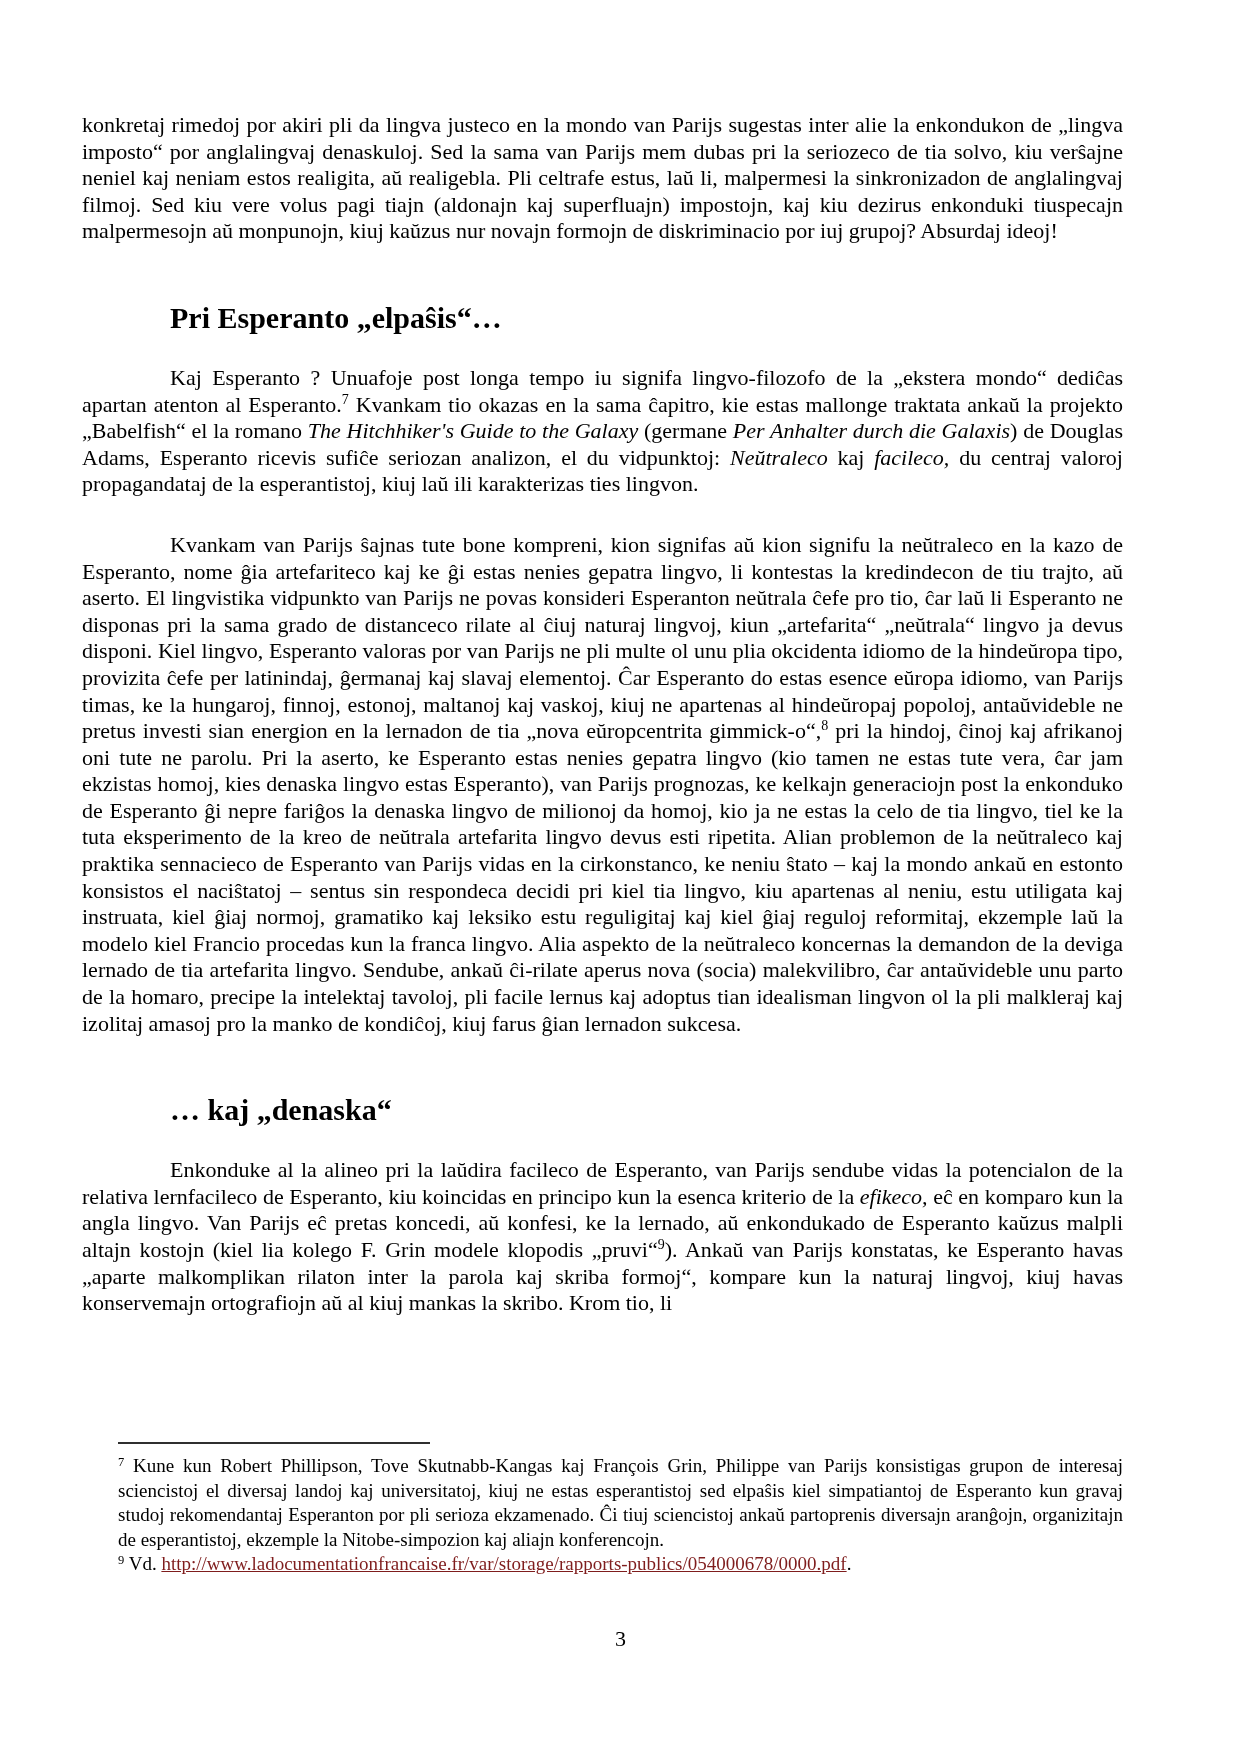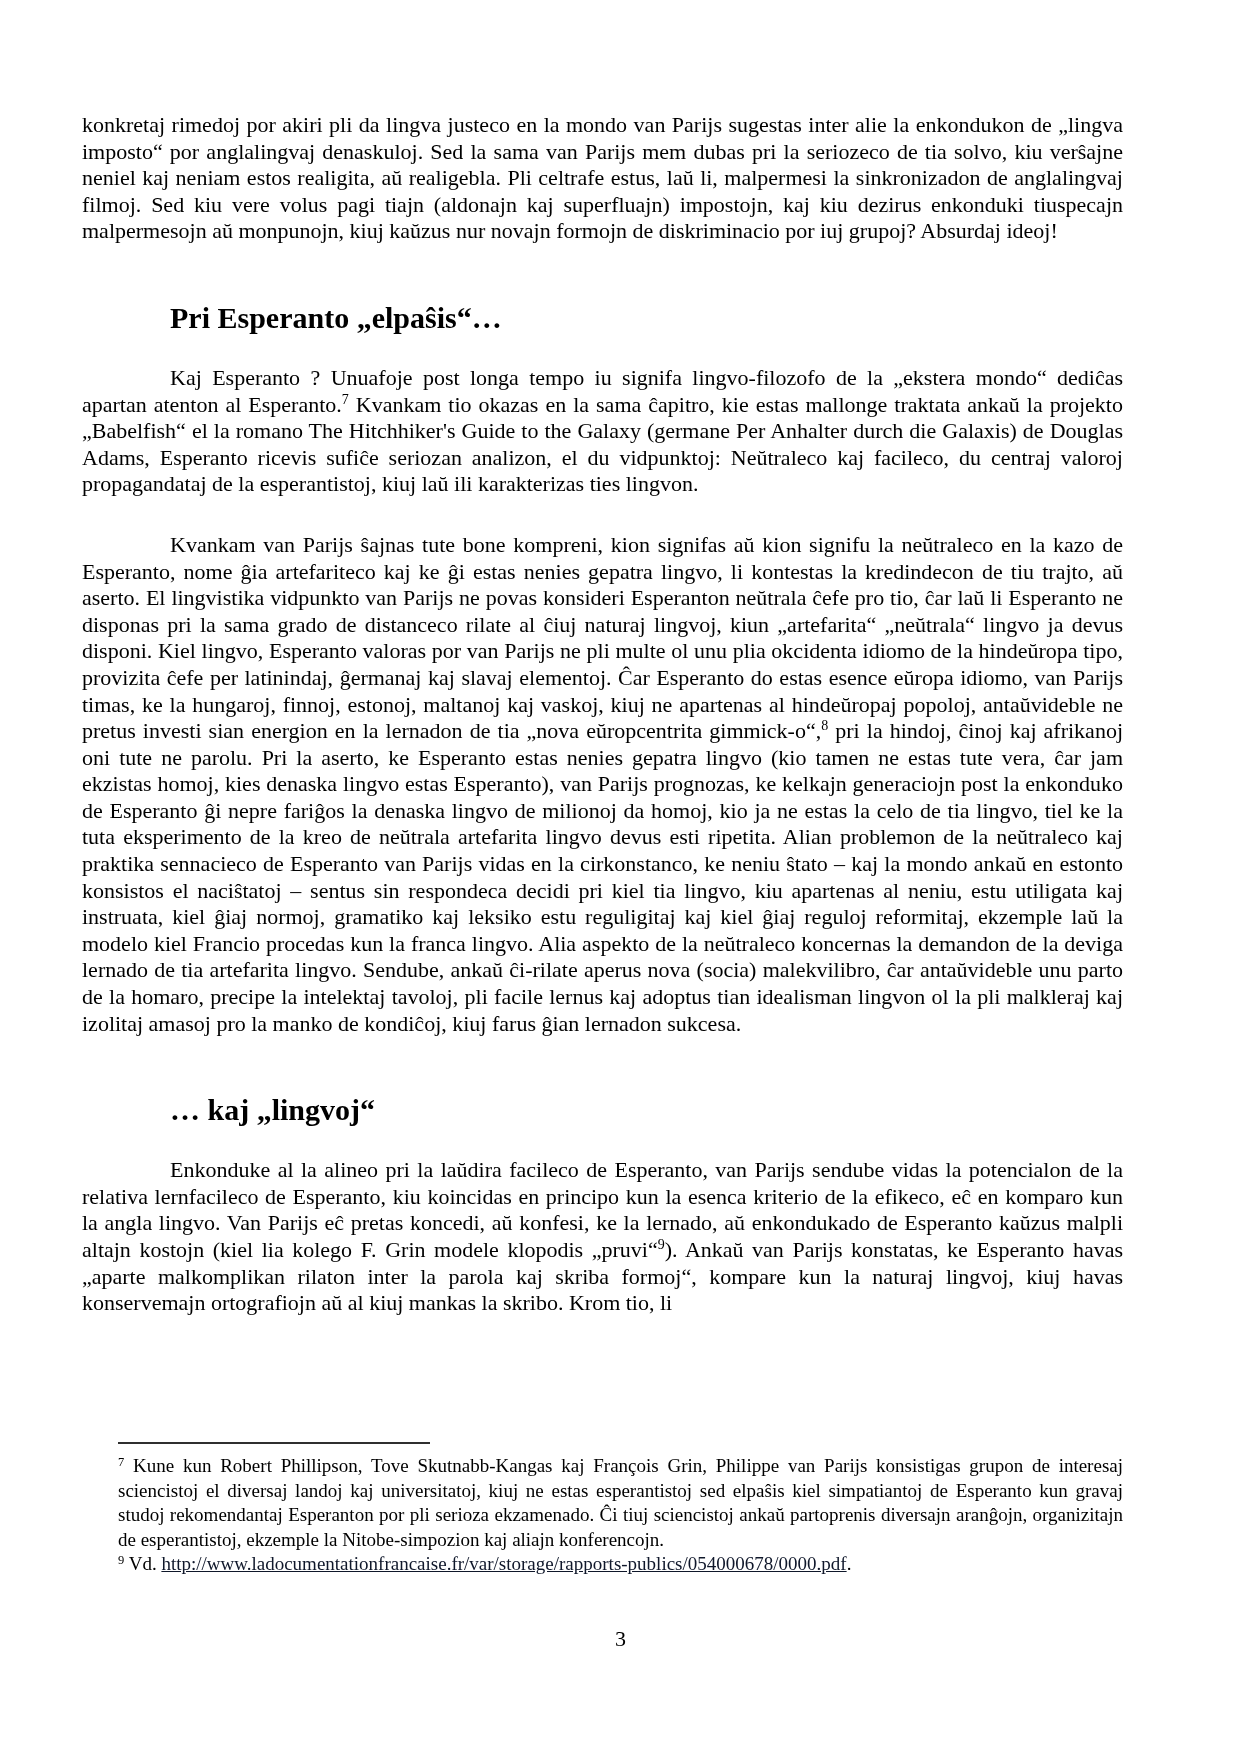--- a/index.html
+++ b/index.html
@@ -13,48 +13,48 @@
     font-size:22px;line-height:26.6px;color:#000000;
     overflow:hidden;
   }
   .para{margin:0 0 34px 0;text-align:justify;}
   .para.indent{text-indent:88px;}
   .heading{
     font-weight:bold;font-size:30px;line-height:34px;
     margin:56px 0 30px 88px;text-align:left;
   }
   sup.fnref{font-size:14px;line-height:0;vertical-align:baseline;position:relative;top:-8px;}
-  .it{}
+  .it{font-style:italic;}
   .footnote-area{
     position:absolute;left:118px;right:118px;top:1442px;
     font-size:19px;line-height:24.5px;
   }
   .fn-rule{width:312px;height:0;border-top:2.5px solid #2f2f2f;margin:0 0 10px 0;}
   .fn{text-align:justify;margin:0;}
   .fn sup{font-size:12.5px;line-height:0;vertical-align:baseline;position:relative;top:-6px;}
-  .link{color:#0f172a;text-decoration:underline;cursor:pointer;}
+  .link{color:#7f1d1d;text-decoration:underline;cursor:pointer;}
   .page-number{
     position:absolute;left:0;right:0;top:1626px;
     text-align:center;font-size:22px;line-height:26px;
   }
 </style>
 </head>
 <body>
 
 <div class="page">
 
   <p class="para">konkretaj rimedoj por akiri pli da lingva justeco en la mondo van Parijs sugestas inter alie la enkondukon de „lingva imposto“ por anglalingvaj denaskuloj. Sed la sama van Parijs mem dubas pri la seriozeco de tia solvo, kiu verŝajne neniel kaj neniam estos realigita, aŭ realigebla. Pli celtrafe estus, laŭ li, malpermesi la sinkronizadon de anglalingvaj filmoj. Sed kiu vere volus pagi tiajn (aldonajn kaj superfluajn) impostojn, kaj kiu dezirus enkonduki tiuspecajn malpermesojn aŭ monpunojn, kiuj kaŭzus nur novajn formojn de diskriminacio por iuj grupoj? Absurdaj ideoj!</p>
 
   <div class="heading">Pri Esperanto „elpaŝis“…</div>
 
   <p class="para indent"><span>Kaj Esperanto ? Unuafoje post longa tempo iu signifa lingvo-filozofo de la „ekstera mondo“ dediĉas apartan atenton al Esperanto.</span><sup class="fnref">7</sup><span> Kvankam tio okazas en la sama ĉapitro, kie estas mallonge traktata ankaŭ la projekto „Babelfish“ el la romano </span><span class="it">The Hitchhiker's Guide to the Galaxy</span><span> (germane </span><span class="it">Per Anhalter durch die Galaxis</span><span>) de Douglas Adams, Esperanto ricevis sufiĉe seriozan analizon, el du vidpunktoj: </span><span class="it">Neŭtraleco</span><span> kaj </span><span class="it">facileco,</span><span> du centraj valoroj propagandataj de la esperantistoj, kiuj laŭ ili karakterizas ties lingvon.</span></p>
 
   <p class="para indent"><span>Kvankam van Parijs ŝajnas tute bone kompreni, kion signifas aŭ kion signifu la neŭtraleco en la kazo de Esperanto, nome ĝia artefariteco kaj ke ĝi estas nenies gepatra lingvo, li kontestas la kredindecon de tiu trajto, aŭ aserto. El lingvistika vidpunkto van Parijs ne povas konsideri Esperanton neŭtrala ĉefe pro tio, ĉar laŭ li Esperanto ne disponas pri la sama grado de distanceco rilate al ĉiuj naturaj lingvoj, kiun „artefarita“ „neŭtrala“ lingvo ja devus disponi. Kiel lingvo, Esperanto valoras por van Parijs ne pli multe ol unu plia okcidenta idiomo de la hindeŭropa tipo, provizita ĉefe per latinindaj, ĝermanaj kaj slavaj elementoj. Ĉar Esperanto do estas esence eŭropa idiomo, van Parijs timas, ke la hungaroj, finnoj, estonoj, maltanoj kaj vaskoj, kiuj ne apartenas al hindeŭropaj popoloj, antaŭvideble ne pretus investi sian energion en la lernadon de tia „nova eŭropcentrita gimmick-o“,</span><sup class="fnref">8</sup><span> pri la hindoj, ĉinoj kaj afrikanoj oni tute ne parolu. Pri la aserto, ke Esperanto estas nenies gepatra lingvo (kio tamen ne estas tute vera, ĉar jam ekzistas homoj, kies denaska lingvo estas Esperanto), van Parijs prognozas, ke kelkajn generaciojn post la enkonduko de Esperanto ĝi nepre fariĝos la denaska lingvo de milionoj da homoj, kio ja ne estas la celo de tia lingvo, tiel ke la tuta eksperimento de la kreo de neŭtrala artefarita lingvo devus esti ripetita. Alian problemon de la neŭtraleco kaj praktika sennacieco de Esperanto van Parijs vidas en la cirkonstanco, ke neniu ŝtato – kaj la mondo ankaŭ en estonto konsistos el naciŝtatoj – sentus sin respondeca decidi pri kiel tia lingvo, kiu apartenas al neniu, estu utiligata kaj instruata, kiel ĝiaj normoj, gramatiko kaj leksiko estu reguligitaj kaj kiel ĝiaj reguloj reformitaj, ekzemple laŭ la modelo kiel Francio procedas kun la franca lingvo. Alia aspekto de la neŭtraleco koncernas la demandon de la deviga lernado de tia artefarita lingvo. Sendube, ankaŭ ĉi-rilate aperus nova (socia) malekvilibro, ĉar antaŭvideble unu parto de la homaro, precipe la intelektaj tavoloj, pli facile lernus kaj adoptus tian idealisman lingvon ol la pli malkleraj kaj izolitaj amasoj pro la manko de kondiĉoj, kiuj farus ĝian lernadon sukcesa.</span></p>
 
-  <div class="heading">… kaj „lingvoj“</div>
+  <div class="heading">… kaj „denaska“</div>
 
   <p class="para indent"><span>Enkonduke al la alineo pri la laŭdira facileco de Esperanto, van Parijs sendube vidas la potencialon de la relativa lernfacileco de Esperanto, kiu koincidas en principo kun la esenca kriterio de la </span><span class="it">efikeco,</span><span> eĉ en komparo kun la angla lingvo. Van Parijs eĉ pretas koncedi, aŭ konfesi, ke la lernado, aŭ enkondukado de Esperanto kaŭzus malpli altajn kostojn (kiel lia kolego F. Grin modele klopodis „pruvi“</span><sup class="fnref">9</sup><span>). Ankaŭ van Parijs konstatas, ke Esperanto havas „aparte malkomplikan rilaton inter la parola kaj skriba formoj“, kompare kun la naturaj lingvoj, kiuj havas konservemajn ortografiojn aŭ al kiuj mankas la skribo. Krom tio, li</span></p>
 
   <div class="footnote-area">
     <div class="fn-rule"></div>
     <p class="fn"><sup>7</sup><span> Kune kun Robert Phillipson, Tove Skutnabb-Kangas kaj François Grin, Philippe van Parijs konsistigas grupon de interesaj sciencistoj el diversaj landoj kaj universitatoj, kiuj ne estas esperantistoj sed elpaŝis kiel simpatiantoj de Esperanto kun gravaj studoj rekomendantaj Esperanton por pli serioza ekzamenado. Ĉi tiuj sciencistoj ankaŭ partoprenis diversajn aranĝojn, organizitajn de esperantistoj, ekzemple la Nitobe-simpozion kaj aliajn konferencojn.</span></p>
     <p class="fn"><sup>9</sup><span> Vd. </span><a class="link">http://www.ladocumentationfrancaise.fr/var/storage/rapports-publics/054000678/0000.pdf</a><span>.</span></p>
   </div>
 
   <div class="page-number">3</div>

